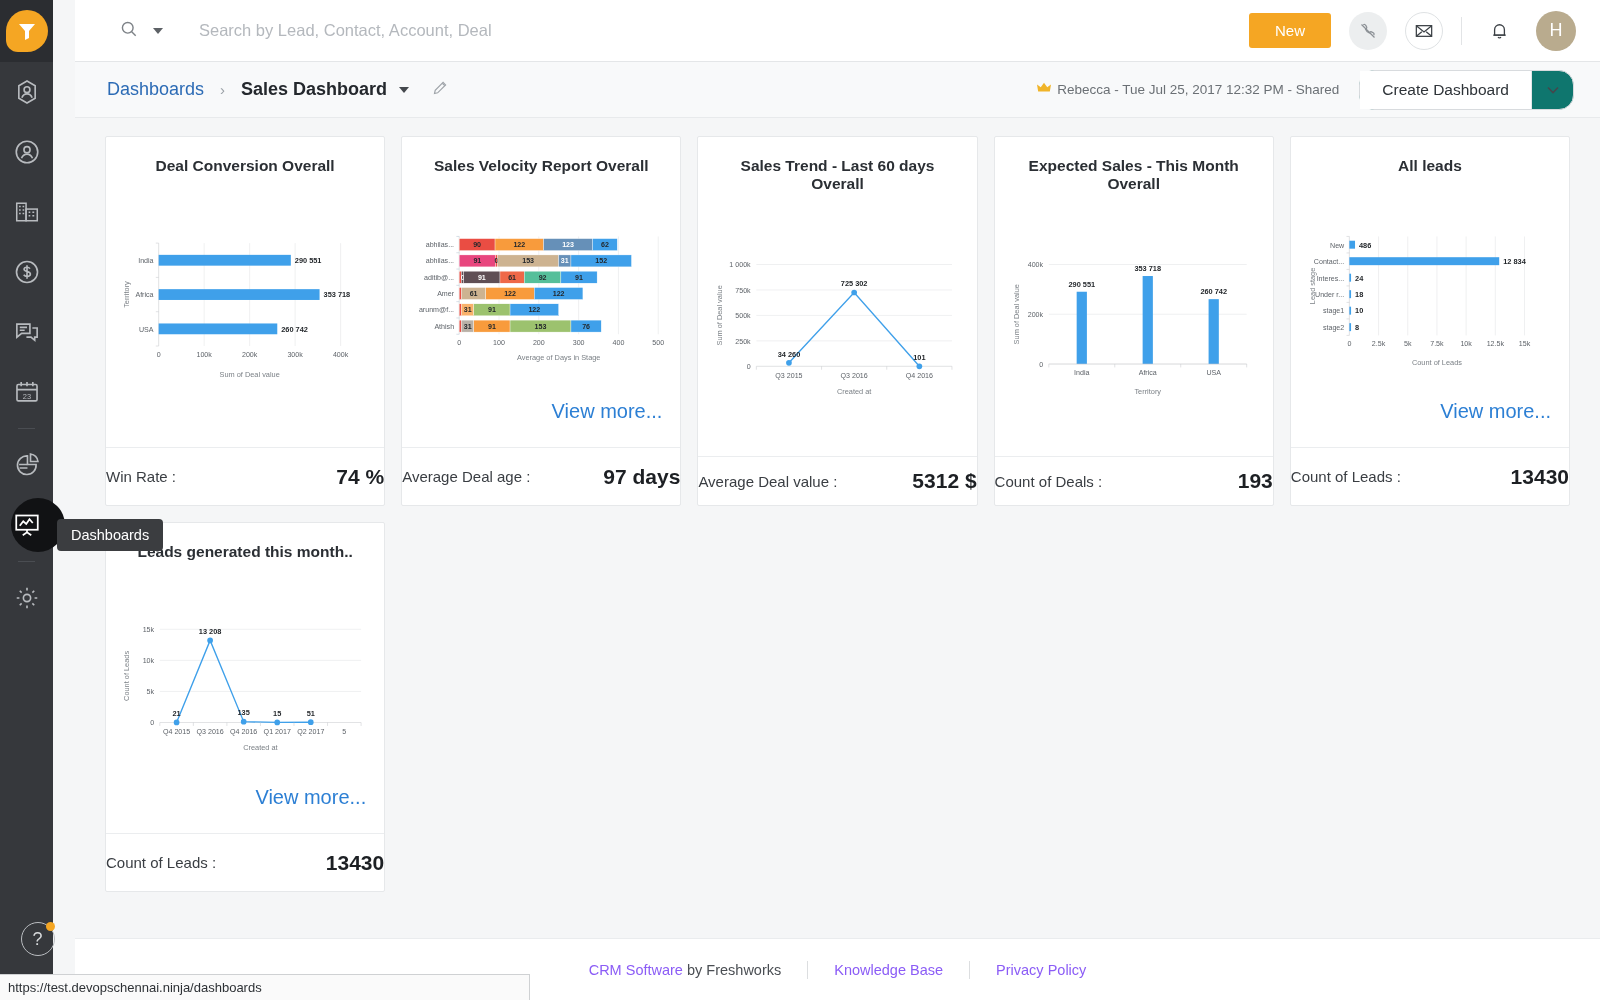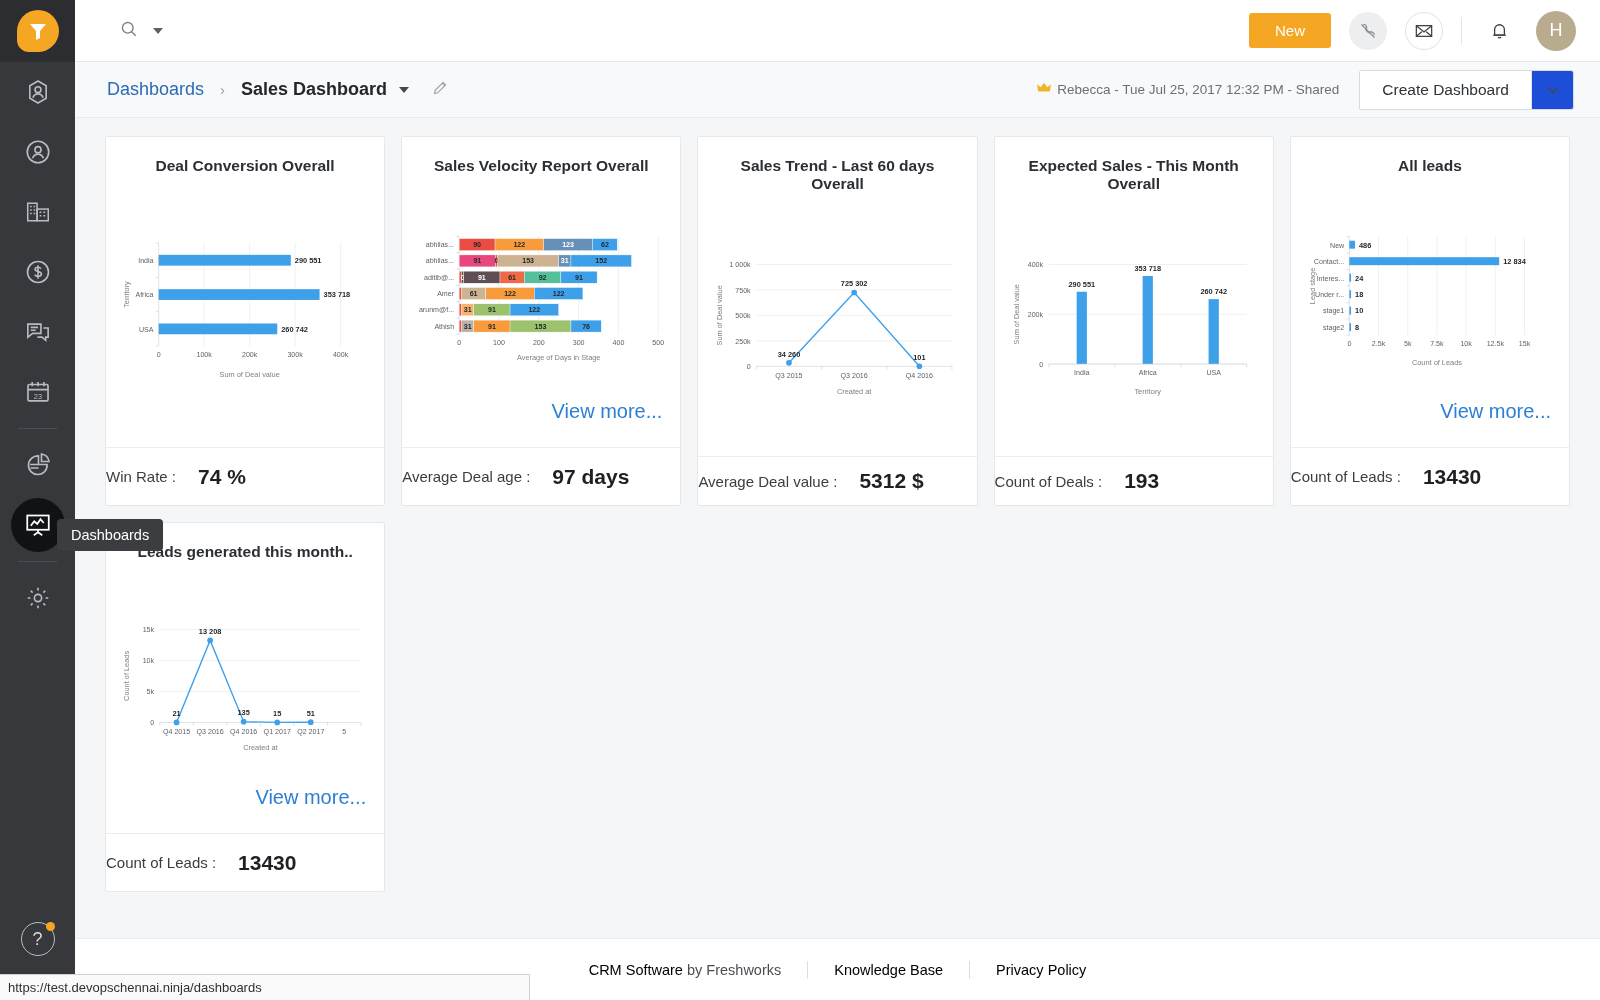--- a/index.html
+++ b/index.html
@@ -6,21 +6,21 @@
   html, body { width: 1600px; height: 1000px; overflow: hidden; }
   body {
     font-family: "Liberation Sans", sans-serif;
     background: #f5f6f7;
     color: #30343a;
     -webkit-font-smoothing: antialiased;
   }
 
   
   #rail {
-    position: absolute; left: 0; top: 0; width: 75px; height: 1000px;
+    position: absolute; left: 0; top: 0; width: 53px; height: 1000px;
     background: #36383c; z-index: 40;
   }
   #rail-logo-zone {
     height: 62px; background: #2b2d31;
     display: flex; align-items: center; justify-content: center;
   }
   .logo-badge {
     width: 42px; height: 42px; background: #f5a623;
     border-radius: 50% 50% 50% 12px;
     display: flex; align-items: center; justify-content: center;
@@ -108,21 +108,21 @@
   .crumb-caret {
     width: 0; height: 0; border-left: 5px solid transparent;
     border-right: 5px solid transparent; border-top: 6px solid #44484d;
     margin-left: 12px; cursor: pointer;
   }
   #crumb-edit { margin-left: 22px; cursor: pointer; }
   #crumb-right { display: flex; align-items: center; padding-right: 26px; gap: 20px; }
   #meta-text { font-size: 13.5px; color: #6b7075; display: flex; align-items: center; gap: 6px; }
   #create-dash-group {
     display: flex; align-items: stretch; border: 1px solid #d8dbde;
-    background: #1d4ed8; border-radius: 3px; height: 40px;
+    background: #0f766e; border-radius: 15px; height: 40px;
   }
   #btn-create-dash {
     background: #fff; border: none; font-size: 15.5px; color: #2e3338;
     padding: 0 22px; cursor: pointer; font-family: "Liberation Sans", sans-serif;
   }
   #create-dash-caret {
     width: 42px; border-left: 1px solid #e4e6e8;
     display: flex; align-items: center; justify-content: center; cursor: pointer;
   }
 
@@ -137,41 +137,41 @@
     background: #fff; border: 1px solid #e6e8ea; border-radius: 2px;
     display: flex; flex-direction: column; overflow: hidden;
   }
   .card-body { flex: 1; position: relative; padding: 14px 14px 0 14px; }
   .card-title {
     text-align: center; font-size: 15.5px; font-weight: bold; color: #2b2f34;
     margin-top: 6px; margin-bottom: 4px;
   }
   .card-footer {
     height: 58px; border-top: 1px solid #ebedef;
-    display: flex; align-items: center; justify-content: flex-start;
+    display: flex; align-items: center; justify-content: space-between;
     font-size: 15px; color: #3a3e43;
   }
   .card-footer b { font-size: 21px; font-weight: bold; color: #1d2024; margin-left: 22px; }
   .view-more {
     position: absolute; right: 18px; bottom: 24px;
     color: #2c7fd4; font-size: 20px; cursor: pointer;
   }
   .axis-title { fill: #7b8086; font-size: 13px; font-family: "Liberation Sans", sans-serif; }
   .tick-label { fill: #5e6369; font-size: 12.5px; font-family: "Liberation Sans", sans-serif; }
   .val-label { fill: #1f2327; font-size: 13px; font-weight: bold; font-family: "Liberation Sans", sans-serif; }
   .seg-label { font-size: 12.5px; font-weight: bold; font-family: "Liberation Sans", sans-serif; }
 
   
   #pagefooter {
     position: absolute; left: 75px; top: 938px; width: 1525px; height: 62px;
     background: #fff; border-top: 1px solid #eaecee;
     display: flex; align-items: center; justify-content: center; gap: 0;
     font-size: 14.5px; z-index: 10;
   }
-  #pagefooter .lnk { color: #000000; cursor: pointer; }
+  #pagefooter .lnk { color: #8b5cf6; cursor: pointer; }
   #pagefooter .plain { color: #4a4e53; }
   #pagefooter .fsep { width: 1px; height: 18px; background: #dcdee0; margin: 0 26px; }
   #statusbar {
     position: absolute; left: 0; bottom: 0; width: 530px; height: 26px;
     background: #fafafa; border: 1px solid #cfd1d3; border-left: none; border-bottom: none;
     display: flex; align-items: center; padding-left: 8px;
     font-size: 13px; color: #2d3135; z-index: 60;
   }
 </style>
 </head>
@@ -290,20 +290,21 @@
 
 <div id="topbar">
   <div id="search-wrap">
     <span>
       <svg width="20" height="20" viewBox="0 0 24 24" fill="none" stroke="#7d8287" stroke-width="1.7">
         <circle cx="10.5" cy="10.5" r="6.4"></circle>
           <path d="M15.2 15.2L20 20"></path>
       </svg>
     </span>
     <span class="search-caret"></span>
+    <input id="search-input" value="" placeholder="Search by Lead, Contact, Account, Deal" style="">
   </div>
   <div id="topbar-actions">
     <button id="btn-new">New</button>
     <div class="round-icon filled">
       <svg width="20" height="20" viewBox="0 0 24 24" fill="none" stroke="#8b9095" stroke-width="1.5">
         <path d="M6.4 4.6c1.2-.9 2.3-.4 2.9.6l1.1 2c.4.8.2 1.4-.5 2l-.8.7c.8 2 2.4 3.6 4.4 4.4l.7-.8c.6-.7 1.2-.9 2-.5l2 1.1c1 .6 1.5 1.7.6 2.9"></path>
         <path d="M4.2 4.2L19.8 19.8" stroke="#8b9095"></path>
       </svg>
     </div>
     <div class="round-icon outlined">

